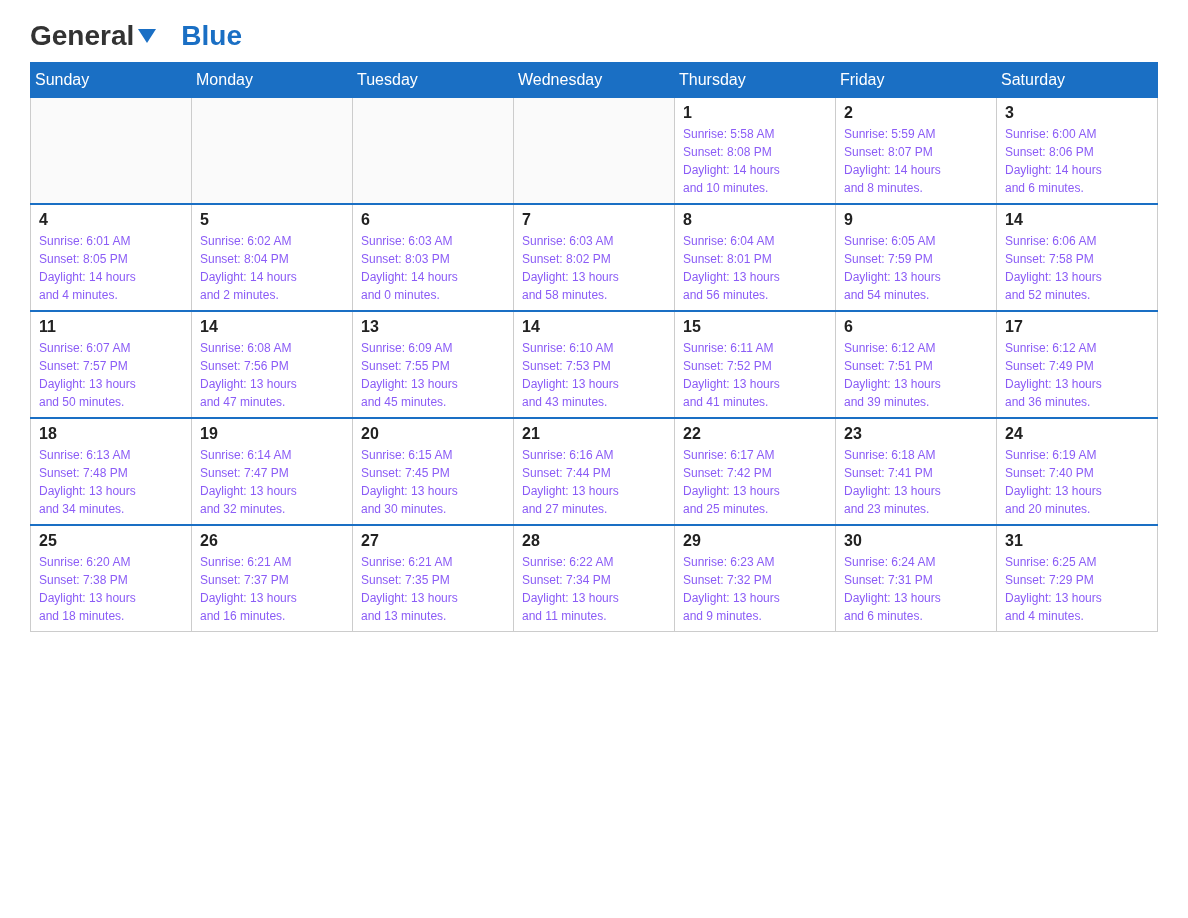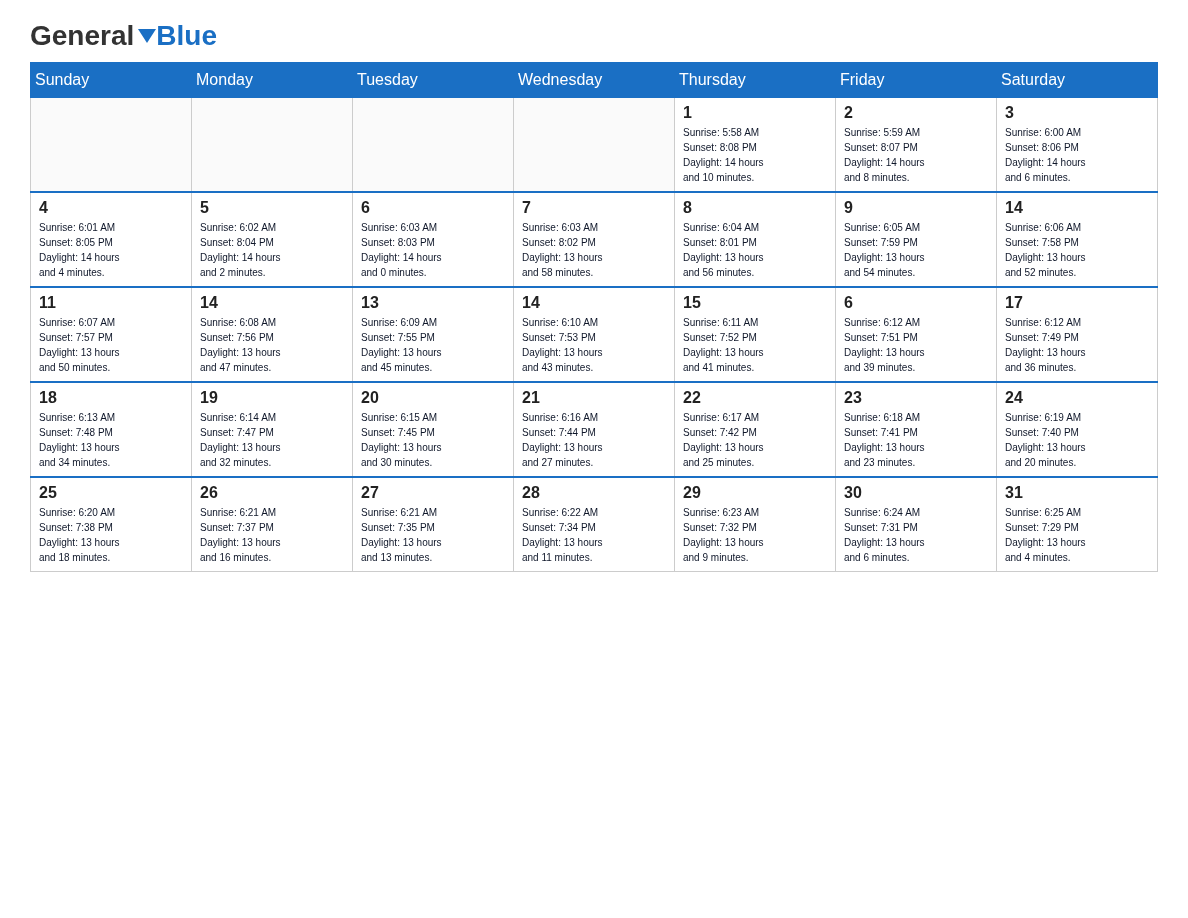--- a/index.html
+++ b/index.html
@@ -15,21 +15,21 @@
       justify-content: space-between;
       align-items: flex-start;
       margin-bottom: 10px;
     }
     .logo {
       display: flex;
       flex-direction: row;
       align-items: flex-start;
     }
     .logo-general { color: #333; font-size: 28px; font-weight: bold; }
-    .logo-blue-text { color: #1a6fc4; font-size: 28px; font-weight: bold; }
+    .logo-blue-text { color: #1a6fc4; font-size: 28px; font-weight: bold; margin-left: 25px; }
     .title-section {
       text-align: right;
     }
     .month-title {
       font-size: 52px;
       font-weight: normal;
       color: #222;
       line-height: 1.1;
     }
     .location {
@@ -61,22 +61,22 @@
       color: #333;
     }
     .day-number {
       font-size: 16px;
       font-weight: bold;
       color: #222;
       display: block;
       margin-bottom: 3px;
     }
     .day-info {
-      font-size: 10px;
-      color: #0f172a;
+      font-size: 12px;
+      color: #8b5cf6;
       line-height: 1.5;
     }
     .empty-cell {
       background: #fafafa;
     }
     .row-separator td {
       border-top: 2px solid #1a6fc4;
     }
   </style>
 </head>

